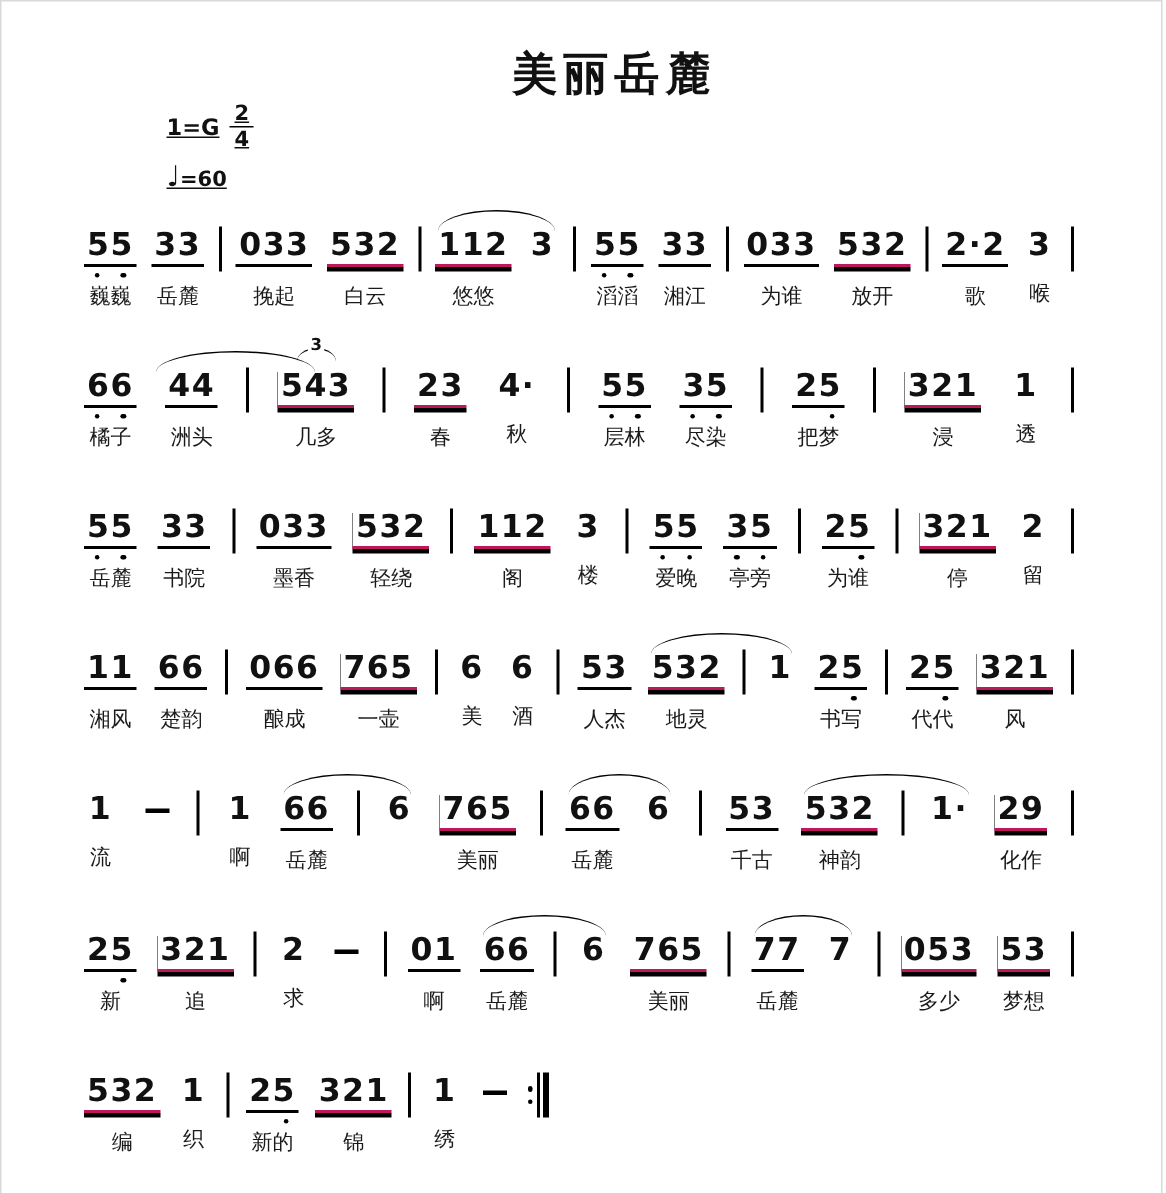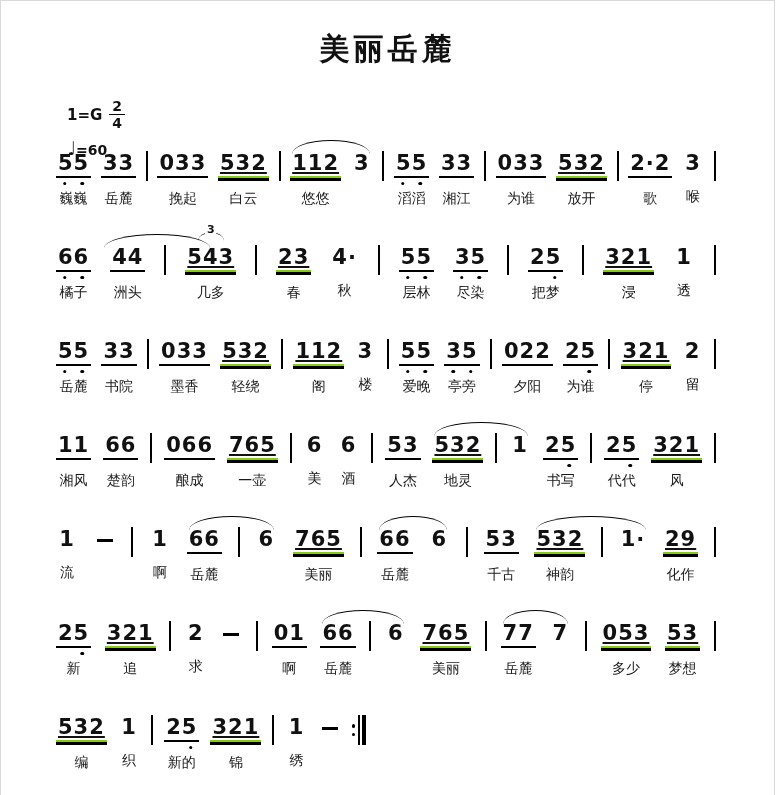--- a/index.html
+++ b/index.html
@@ -1,39 +1,39 @@
 <!DOCTYPE html>
 <html><head>
 <meta charset="utf-8">
 <style>
   html,body{margin:0;padding:0;background:#fff;}
   .page{width:775px;min-height:793px;border:1px solid #d9d9d9;box-sizing:border-box;
         font-family:"DejaVu Sans","Liberation Sans",sans-serif;color:#111;background:#fff;}
   
-  .header{position:relative;height:146px;}
+  .header{position:relative;height:146px;margin-left:44px;}
   .title{text-align:center;font-size:30px;font-weight:700;letter-spacing:4px;padding-top:28px;}
-  .keysig{position:absolute;left:66px;top:98px;font-size:15px;font-weight:600;}
+  .keysig{position:absolute;left:66px;top:68px;font-size:15px;font-weight:600;text-decoration:underline;}
   .keyrow{display:flex;align-items:center;}
   .frac{display:inline-flex;flex-direction:column;align-items:center;margin-left:7px;
         font-size:14px;line-height:14px;font-weight:600;}
   .frac .num{border-bottom:1.3px solid #000;padding:0 3px 1px;}
   .frac .den{padding-top:1px;}
   .tempo{margin-top:7px;font-size:14px;font-weight:600;}
   .tempo .glyph{font-size:19px;}
   .credits{position:absolute;right:74px;top:82px;font-size:15px;line-height:25px;font-weight:600;}
   
   .score{padding:4px 58px 30px 55px;}
   .line{display:flex;justify-content:space-between;align-items:flex-start;
         position:relative;margin-bottom:39px;}
   .line.short{width:47%;}
   .cell{display:flex;flex-direction:column;align-items:center;position:relative;min-width:22px;}
   .note{font-weight:700;font-size:21px;line-height:25px;display:inline-block;
         position:relative;padding:0 2px;letter-spacing:1px;white-space:nowrap;}
   .u1{border-bottom:2px solid #000;}
-  .u2{border-bottom:2px solid #84cc16;box-shadow:0 3px 0 #000;text-decoration:underline;}
+  .u2{border-bottom:2px solid #be185d;box-shadow:0 3px 0 #000;}
   .lowdot{position:absolute;bottom:-9px;width:3.5px;height:3.5px;background:#000;
           border-radius:50%;transform:translateX(-50%);}
   .lyric{margin-top:12px;font-size:14px;line-height:16px;white-space:nowrap;color:#1a1a1a;min-height:16px;}
   .bar{width:2px;height:30px;background:#000;}
   .dash{width:16px;height:3px;background:#000;margin-top:12px;}
   .arc{position:absolute;height:13px;border-top:1.8px solid #000;
        border-radius:50% 50% 0 0/100% 100% 0 0;top:-11px;}
   .tri{position:absolute;top:-13px;left:50%;transform:translateX(-50%);width:26px;height:9px;
        border-top:1.5px solid #000;border-radius:13px 13px 0 0/9px 9px 0 0;}
   .tri b{position:absolute;top:-9px;left:50%;transform:translateX(-50%);
@@ -204,24 +204,20 @@
         <div class="cell">
           <span class="note u1">55<i class="lowdot" style="left: 25%;"></i><i class="lowdot" style="left: 75%;"></i></span>
           <span class="lyric">爱晚</span>
         </div>
         <div class="cell">
           <span class="note u1">35<i class="lowdot" style="left: 25%;"></i><i class="lowdot" style="left: 75%;"></i></span>
           <span class="lyric">亭旁</span>
         </div>
         <div class="bar"></div>
         <div class="cell">
-          <span class="note u1">022</span>
-          <span class="lyric">夕阳</span>
-        </div>
-        <div class="cell">
           <span class="note u1">25<i class="lowdot" style="left: 75%;"></i></span>
           <span class="lyric">为谁</span>
         </div>
         <div class="bar"></div>
         <div class="cell">
           <span class="note u2">321</span>
           <span class="lyric">停</span>
         </div>
         <div class="cell">
           <span class="note u0">2</span>

